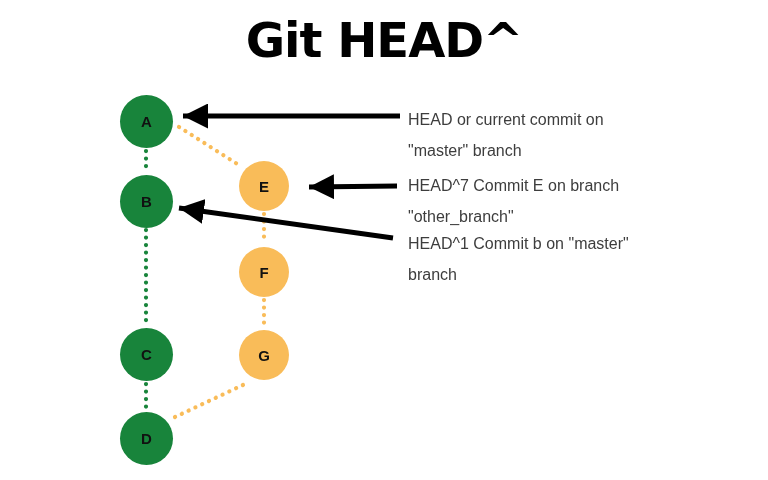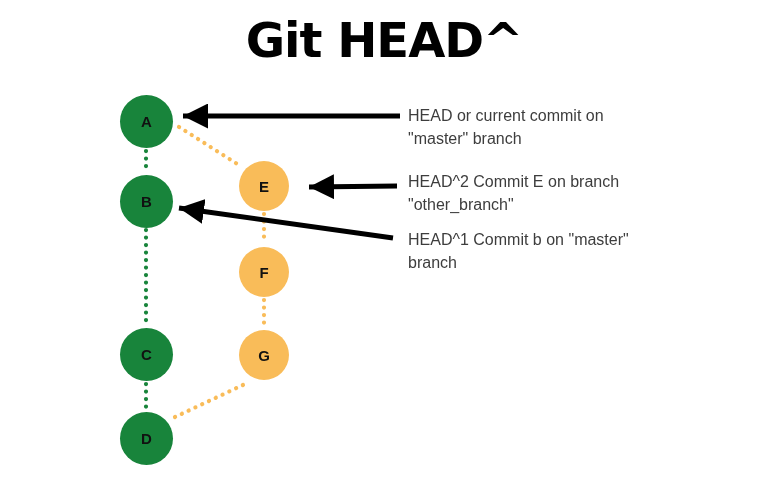--- a/index.html
+++ b/index.html
@@ -58,21 +58,21 @@
     font-size: 15px;
     color: #111111;
   }
   .commit.green { width: 53px; height: 53px; background: #18843b; }
   .commit.orange { width: 50px; height: 50px; background: #f9bc59; }
   .annotation {
     position: absolute;
     left: 408px;
     width: 240px;
     font-size: 16px;
-    line-height: 23px;
+    line-height: 31px;
     color: #3d3d3d;
   }
 </style>
 </head>
 <body>
 
 <div class="stage">
 
   <div class="title">Git HEAD^</div>
 
@@ -114,16 +114,16 @@
     <span>E</span>
   </div>
   <div class="commit orange" style="left:239px; top:247px;">
     <span>F</span>
   </div>
   <div class="commit orange" style="left:239px; top:330px;">
     <span>G</span>
   </div>
 
   <div class="annotation" style="top:104px;">HEAD or current commit on "master" branch</div>
-  <div class="annotation" style="top:170px;">HEAD^2 Commit E on branch "other_branch"</div>
+  <div class="annotation" style="top:170px;">HEAD^7 Commit E on branch "other_branch"</div>
   <div class="annotation" style="top:228px;">HEAD^1 Commit b on "master" branch</div>
 
 </div>
 
 </body></html>

